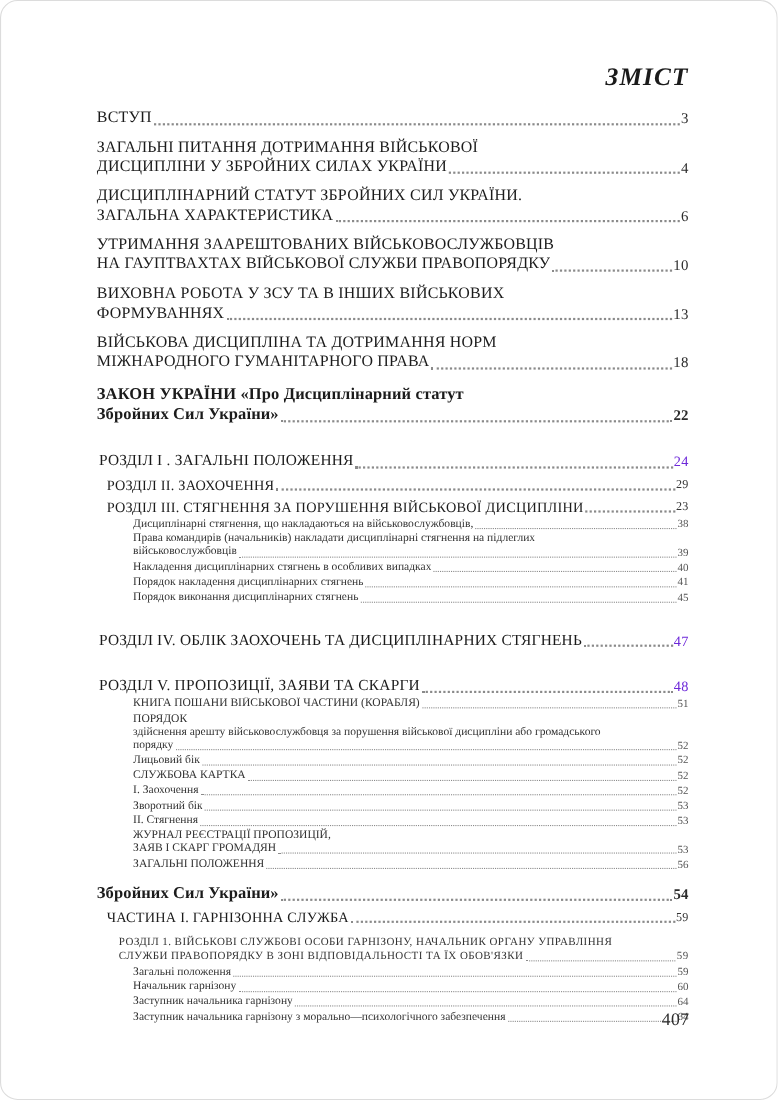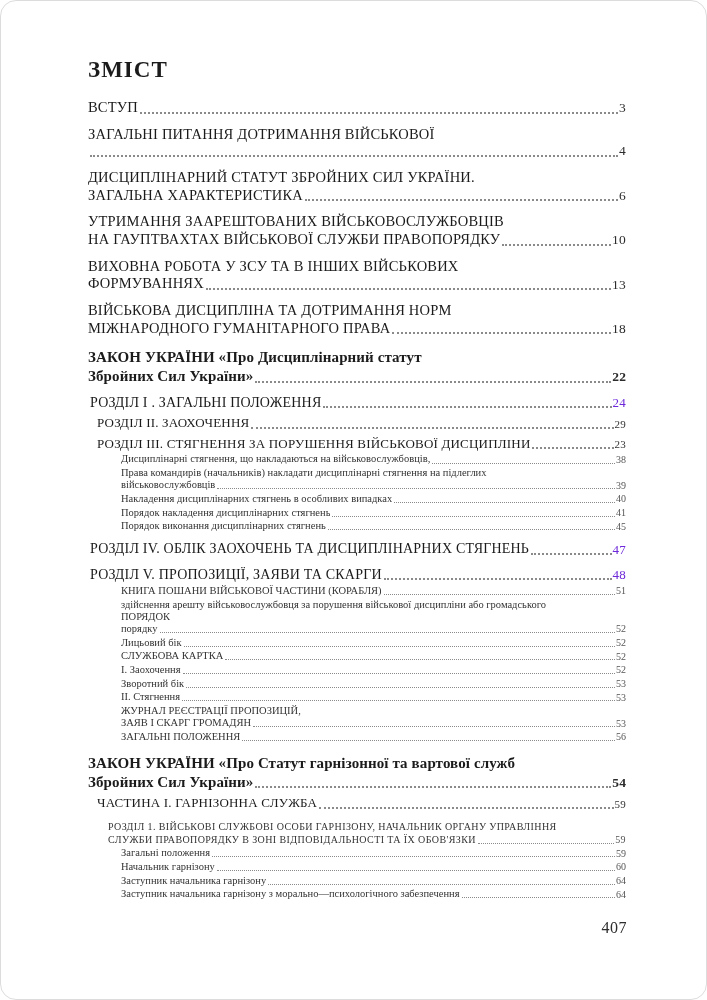--- a/index.html
+++ b/index.html
@@ -19,26 +19,27 @@
     font-family: "Liberation Serif", "DejaVu Serif", serif;
     color: #1b1b1b;
   }
   .content {
     position: absolute;
     left: 87px;
     right: 80px;
     top: 56px;
   }
   .doc-title {
-    text-align: left;
+    text-align: right;
     font-size: 23px;
     font-weight: bold;
     letter-spacing: 1px;
     margin: 0 0 16px 0;
     color: #1b1b1b;
+    font-style: italic;
   }
   .toc-list { width: 100%; }
 
   .entry { margin: 0; }
   .tline { white-space: nowrap; }
   .tline.last { display: flex; align-items: flex-end; }
   .tline.last .txt { flex: 0 1 auto; overflow: hidden; }
   .leader {
     flex: 1 1 auto;
     min-width: 10px;
@@ -63,21 +64,21 @@
     font-weight: bold;
     line-height: 1.25;
     margin-top: 11px;
     letter-spacing: 0.1px;
   }
   .h1bold .pg { font-size: 13.5px; font-weight: bold; color: #2c2c2c; }
 
   .h2a {
     font-size: 14px;
     line-height: 1.25;
-    margin-top: 8px;
+    margin-top: 24px;
     margin-left: 2px;
     letter-spacing: 0.2px;
   }
   .h2a .pg { font-size: 13px; color: #6d28d9; }
 
   .h2b {
     font-size: 13px;
     line-height: 1.25;
     margin-top: 4px;
     margin-left: 9px;
@@ -132,20 +133,21 @@
         <div class="entry h1">
           <div class="tline last">
             <span class="txt">ВСТУП</span>
             <span class="leader"></span>
             <span class="pg">3</span>
           </div>
         </div>
         <div class="entry h1">
           <div class="tline">ЗАГАЛЬНІ ПИТАННЯ ДОТРИМАННЯ ВІЙСЬКОВОЇ</div>
           <div class="tline last">
+            <span class="txt">ДИСЦИПЛІНИ У ЗБРОЙНИХ СИЛАХ УКРАЇНИ</span>
             <span class="leader"></span>
             <span class="pg">4</span>
           </div>
         </div>
         <div class="entry h1">
           <div class="tline">ДИСЦИПЛІНАРНИЙ СТАТУТ ЗБРОЙНИХ СИЛ УКРАЇНИ.</div>
           <div class="tline last">
             <span class="txt">ЗАГАЛЬНА ХАРАКТЕРИСТИКА</span>
             <span class="leader"></span>
             <span class="pg">6</span>
@@ -255,22 +257,22 @@
           </div>
         </div>
         <div class="entry h3">
           <div class="tline last">
             <span class="txt">КНИГА ПОШАНИ ВІЙСЬКОВОЇ ЧАСТИНИ (КОРАБЛЯ)</span>
             <span class="leader"></span>
             <span class="pg">51</span>
           </div>
         </div>
         <div class="entry h3">
+          <div class="tline">ПОРЯДОК</div>
           <div class="tline">здійснення арешту військовослужбовця за порушення військової дисципліни або громадського</div>
-          <div class="tline">ПОРЯДОК</div>
           <div class="tline last">
             <span class="txt">порядку</span>
             <span class="leader"></span>
             <span class="pg">52</span>
           </div>
         </div>
         <div class="entry h3">
           <div class="tline last">
             <span class="txt">Лицьовий бік</span>
             <span class="leader"></span>
@@ -314,21 +316,20 @@
           </div>
         </div>
         <div class="entry h3">
           <div class="tline last">
             <span class="txt">ЗАГАЛЬНІ ПОЛОЖЕННЯ</span>
             <span class="leader"></span>
             <span class="pg">56</span>
           </div>
         </div>
         <div class="entry h1bold">
-          <div class="tline">ЗАКОН УКРАЇНИ «Про Статут гарнізонної та вартової служб</div>
           <div class="tline last">
             <span class="txt">Збройних Сил України»</span>
             <span class="leader"></span>
             <span class="pg">54</span>
           </div>
         </div>
         <div class="entry h2b">
           <div class="tline last">
             <span class="txt">ЧАСТИНА I. ГАРНІЗОННА СЛУЖБА</span>
             <span class="leader"></span>

